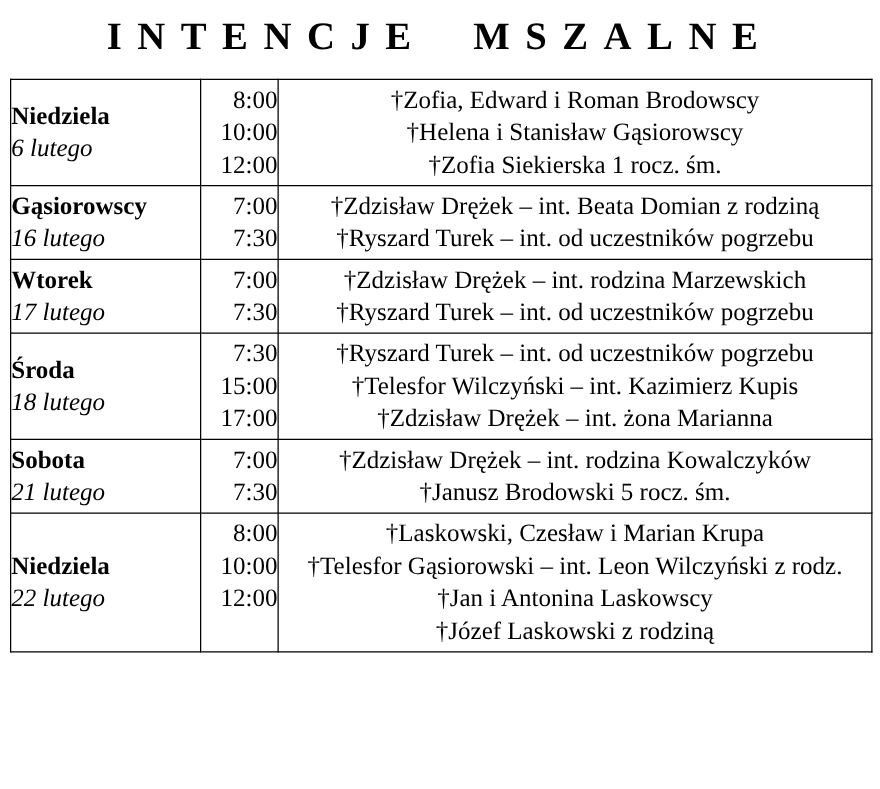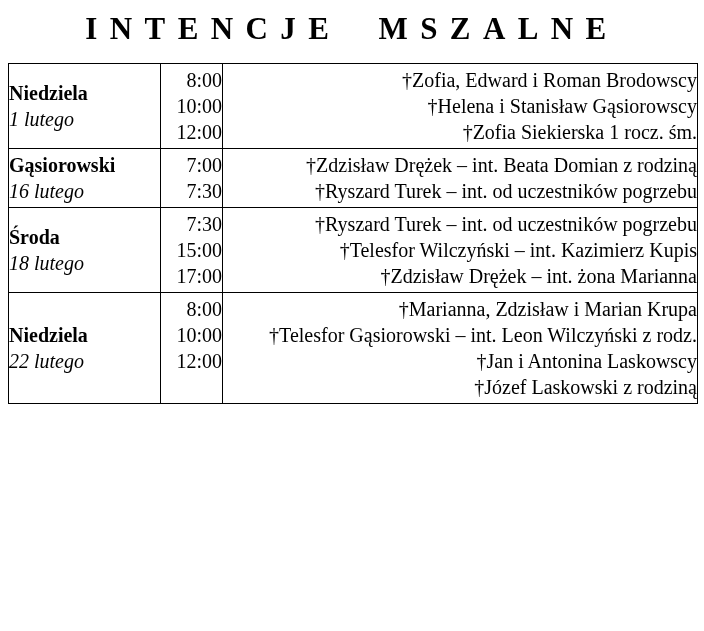--- a/index.html
+++ b/index.html
@@ -48,21 +48,21 @@
   }
   .day-name { font-weight: bold; }
   .day-date { font-style: italic; }
   td.times-cell {
     text-align: right;
     vertical-align: top;
     padding-right: 9px;
     margin-top: 32px;
   }
   td.intentions-cell {
-    text-align: right;
+    text-align: center;
     vertical-align: top;
     padding-left: 6px;
     padding-right: 4px;
   }
   .line { white-space: nowrap; }
 </style>
 </head>
 <body>
 
 <div class="page">
@@ -73,82 +73,110 @@
     <colgroup>
       <col class="c-day">
         <col class="c-time">
         <col class="c-int">
     </colgroup>
     <tbody>
 
       <tr>
         <td class="day-cell">
           <div class="day-name">Niedziela</div>
-          <div class="day-date">1 lutego</div>
+          <div class="day-date">6 lutego</div>
         </td>
         <td class="times-cell">
           <div class="line">8:00</div>
           <div class="line">10:00</div>
           <div class="line">12:00</div>
         </td>
         <td class="intentions-cell">
           <div class="line">†Zofia, Edward i Roman Brodowscy</div>
           <div class="line">†Helena i Stanisław Gąsiorowscy</div>
           <div class="line">†Zofia Siekierska 1 rocz. śm.</div>
         </td>
       </tr>
 
       <tr>
         <td class="day-cell">
-          <div class="day-name">Gąsiorowski</div>
+          <div class="day-name">Gąsiorowscy</div>
           <div class="day-date">16 lutego</div>
         </td>
         <td class="times-cell">
           <div class="line">7:00</div>
           <div class="line">7:30</div>
         </td>
         <td class="intentions-cell">
           <div class="line">†Zdzisław Drężek – int. Beata Domian z rodziną</div>
           <div class="line">†Ryszard Turek – int. od uczestników pogrzebu</div>
         </td>
       </tr>
 
+      <tr>
+        <td class="day-cell">
+          <div class="day-name">Wtorek</div>
+          <div class="day-date">17 lutego</div>
+        </td>
+        <td class="times-cell">
+          <div class="line">7:00</div>
+          <div class="line">7:30</div>
+        </td>
+        <td class="intentions-cell">
+          <div class="line">†Zdzisław Drężek – int. rodzina Marzewskich</div>
+          <div class="line">†Ryszard Turek – int. od uczestników pogrzebu</div>
+        </td>
+      </tr>
 
       <tr>
         <td class="day-cell">
           <div class="day-name">Środa</div>
           <div class="day-date">18 lutego</div>
         </td>
         <td class="times-cell">
           <div class="line">7:30</div>
           <div class="line">15:00</div>
           <div class="line">17:00</div>
         </td>
         <td class="intentions-cell">
           <div class="line">†Ryszard Turek – int. od uczestników pogrzebu</div>
           <div class="line">†Telesfor Wilczyński – int. Kazimierz Kupis</div>
           <div class="line">†Zdzisław Drężek – int. żona Marianna</div>
         </td>
       </tr>
 
 
 
+      <tr>
+        <td class="day-cell">
+          <div class="day-name">Sobota</div>
+          <div class="day-date">21 lutego</div>
+        </td>
+        <td class="times-cell">
+          <div class="line">7:00</div>
+          <div class="line">7:30</div>
+        </td>
+        <td class="intentions-cell">
+          <div class="line">†Zdzisław Drężek – int. rodzina Kowalczyków</div>
+          <div class="line">†Janusz Brodowski 5 rocz. śm.</div>
+        </td>
+      </tr>
 
       <tr>
         <td class="day-cell">
           <div class="day-name">Niedziela</div>
           <div class="day-date">22 lutego</div>
         </td>
         <td class="times-cell">
           <div class="line">8:00</div>
           <div class="line">10:00</div>
           <div class="line">12:00</div>
         </td>
         <td class="intentions-cell">
-          <div class="line">†Marianna, Zdzisław i Marian Krupa</div>
+          <div class="line">†Laskowski, Czesław i Marian Krupa</div>
           <div class="line">†Telesfor Gąsiorowski – int. Leon Wilczyński z rodz.</div>
           <div class="line">†Jan i Antonina Laskowscy</div>
           <div class="line">†Józef Laskowski z rodziną</div>
         </td>
       </tr>
 
     </tbody>
   </table>
 </div>
 

